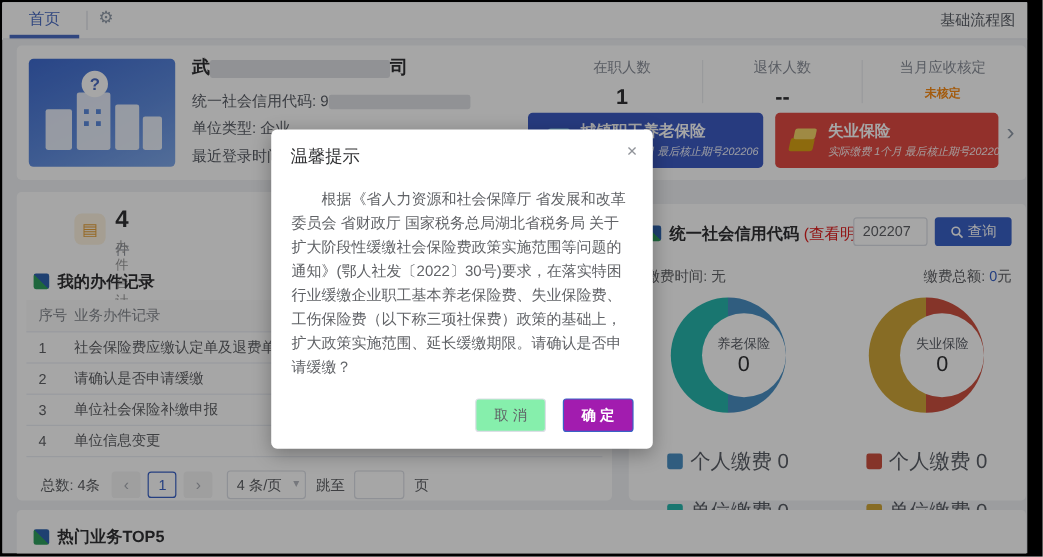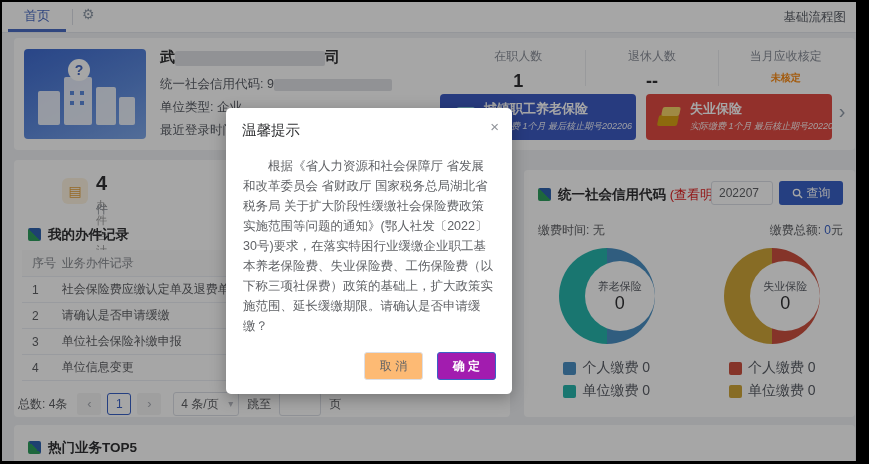--- a/index.html
+++ b/index.html
@@ -71,21 +71,21 @@
   .trow{display:flex;align-items:center;height:25px;border-bottom:1px solid #ebeef5;padding-left:10px;}
   .thead{background:#fafafa;color:#85898f;height:26px;}
   .col-no{width:30px;}
   .col-biz{width:166px;white-space:nowrap;overflow:hidden;}
   .col-name{width:66px;}
   .col-status{width:50px;}
   .col-time{width:132px;}
   .col-act{width:30px;}
   .link{color:#3a62c6;cursor:pointer;}
 
-  .pager{position:absolute;left:4px;top:232px;display:flex;align-items:center;font-size:12px;color:#606266;}
+  .pager{position:absolute;left:20px;top:232px;display:flex;align-items:center;font-size:12px;color:#606266;}
   .pg-total{margin-right:10px;}
   .pg-btn{width:24px;height:22px;border-radius:3px;background:#f4f4f5;color:#a8abb2;text-align:center;
           line-height:22px;margin-right:6px;cursor:pointer;font-size:13px;}
   .pg-cur{width:24px;height:22px;border-radius:3px;border:1px solid #3a62c6;color:#3a62c6;background:#fff;
           text-align:center;line-height:20px;margin-right:6px;box-sizing:border-box;cursor:pointer;}
   .pg-size{width:66px;height:24px;border:1px solid #dcdfe6;border-radius:3px;margin:0 8px 0 6px;
            line-height:22px;padding-left:7px;box-sizing:border-box;color:#606266;cursor:pointer;position:relative;}
   .pg-caret{position:absolute;right:5px;top:0;color:#b6b9c0;font-size:10px;}
   .pg-input{width:42px;height:24px;border:1px solid #dcdfe6;border-radius:3px;margin:0 8px;box-sizing:border-box;}
 
@@ -102,39 +102,39 @@
   .donut-row{position:absolute;left:0;top:78px;width:100%;display:flex;justify-content:space-around;}
   .donut-col{display:flex;flex-direction:column;align-items:center;}
   .donut{width:96px;height:96px;border-radius:50%;display:flex;align-items:center;justify-content:flex-end;}
   .d1{background:conic-gradient(#4a90c4 0 50%,#27b5ad 50% 100%);}
   .d2{background:conic-gradient(#cc5040 0 50%,#cfa63a 50% 100%);}
   .hole{width:70px;height:70px;border-radius:50%;background:#fff;display:flex;flex-direction:column;
         align-items:center;justify-content:center;}
   .hole-title{font-size:11px;color:#5a5e66;}
   .hole-val{font-size:18px;color:#303133;margin-top:-1px;}
   .legend{margin-top:10px;}
-  .leg-row{display:flex;align-items:center;gap:6px;font-size:14px;color:#5a5e66;margin-top:5px;}
+  .leg-row{display:flex;align-items:center;gap:6px;font-size:17px;color:#5a5e66;margin-top:19px;}
   .leg-sq{width:13px;height:13px;border-radius:2px;}
 
   
   .hot-head{top:14px;}
 
   
   .overlay{position:absolute;left:0;top:0;width:100%;height:100%;background:rgba(0,0,0,.35);z-index:50;}
-  .modal{position:absolute;left:224px;top:106px;width:286px;background:#fff;border-radius:5px;z-index:60;
+  .modal{position:absolute;left:224px;top:106px;width:318px;background:#fff;border-radius:5px;z-index:60;
          box-shadow:0 4px 16px rgba(0,0,0,.3);}
   .modal-head{position:relative;padding:13px 16px 8px;}
   .modal-title{font-size:14.5px;color:#303133;}
   .modal-close{position:absolute;right:13px;top:11px;color:#909399;font-size:15px;cursor:pointer;line-height:1;}
   .modal-body{padding:8px 17px 6px;font-size:12.5px;color:#606266;line-height:1.6;}
   .modal-body p{margin:0;text-indent:2em;}
   .modal-foot{padding:10px 16px 14px;text-align:right;}
   .btn{display:inline-block;height:28px;padding:0 15px;border-radius:3px;font-size:12px;line-height:26px;
        cursor:pointer;box-sizing:border-box;font-family:inherit;}
-  .btn-plain{border:1px solid #dcdfe6;background:#fdba74;color:#606266;margin-right:9px;}
+  .btn-plain{border:1px solid #dcdfe6;background:#86efac;color:#606266;margin-right:9px;}
   .btn-primary{border:1px solid #3a62c6;background:#a21caf;color:#fff;font-weight:bold;}
 </style>
 </head>
 <body>
 
 <div class="frame">
 <div class="screen">
 
   <div class="tabbar">
     <div class="tab">首页</div>

